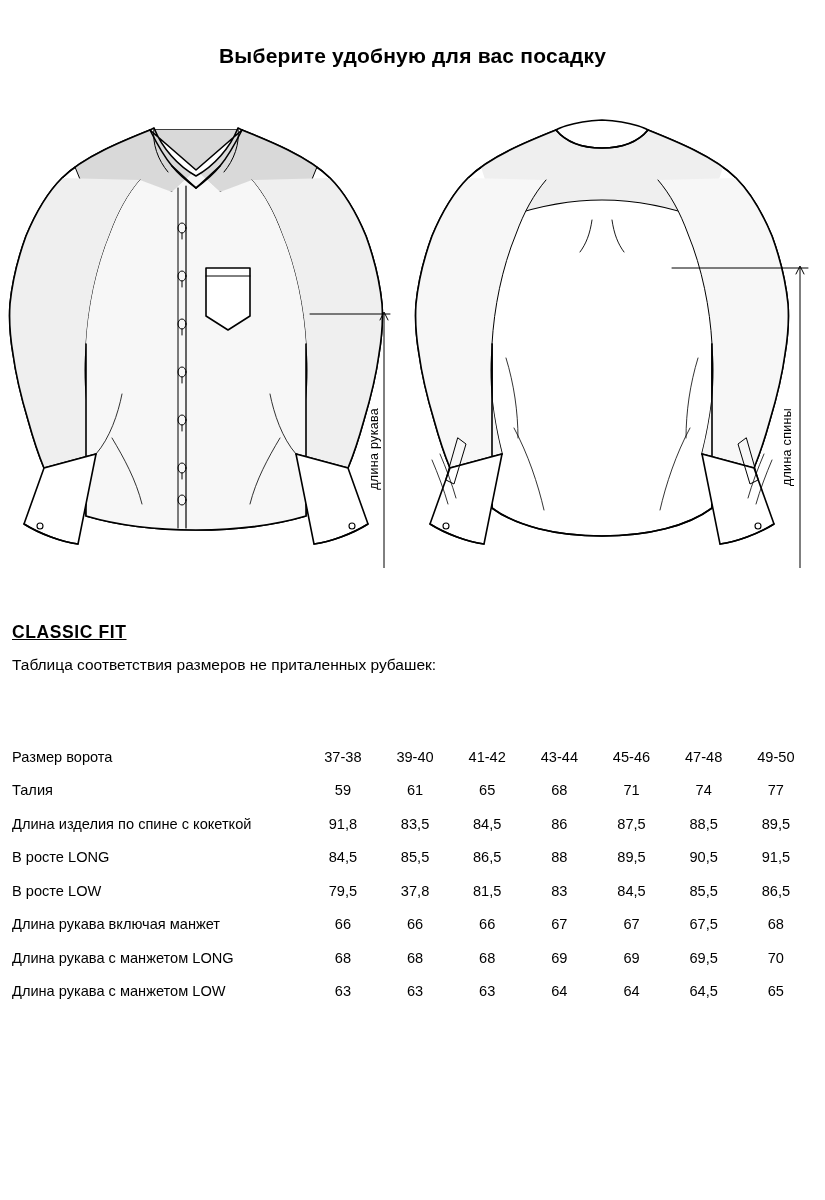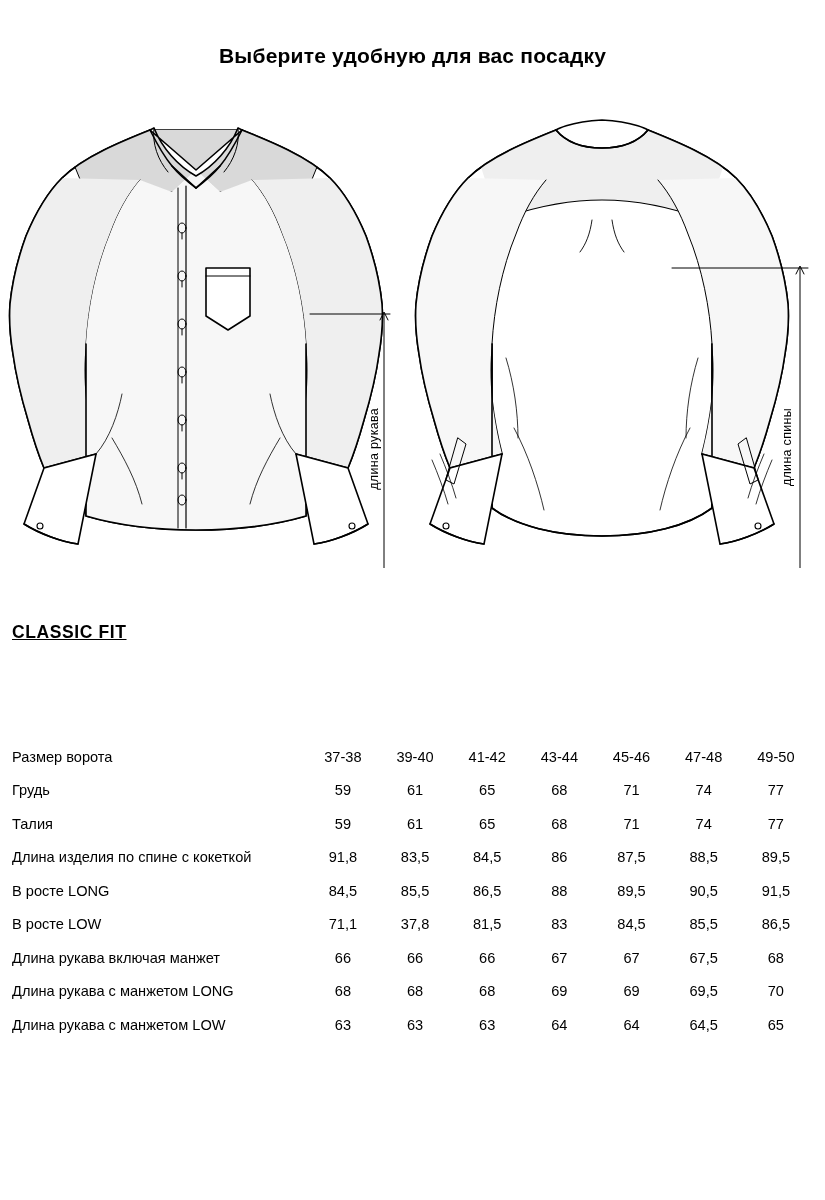--- a/index.html
+++ b/index.html
@@ -303,45 +303,36 @@
           <path d="M796 518 L 800 526 L 804 518" fill="none"></path>
         </g>
       </g>
     </svg>
 
     <div class="dim-label sleeve-label">длина рукава</div>
     <div class="dim-label back-label">длина спины</div>
   </div>
 
   <div class="fit-name">CLASSIC FIT</div>
+  <div class="fit-desc">Таблица соответствия размеров не приталенных рубашек:</div>
 
   <table class="sizes">
     <tbody>
 
       <tr>
         <td class="rowhead">Размер ворота</td>
         <td class="val">37-38</td>
         <td class="val">39-40</td>
         <td class="val">41-42</td>
         <td class="val">43-44</td>
         <td class="val">45-46</td>
         <td class="val">47-48</td>
         <td class="val">49-50</td>
       </tr>
 
-      <tr>
-        <td class="rowhead">Грудь</td>
-        <td class="val">59</td>
-        <td class="val">61</td>
-        <td class="val">65</td>
-        <td class="val">68</td>
-        <td class="val">71</td>
-        <td class="val">74</td>
-        <td class="val">77</td>
-      </tr>
 
       <tr>
         <td class="rowhead">Талия</td>
         <td class="val">59</td>
         <td class="val">61</td>
         <td class="val">65</td>
         <td class="val">68</td>
         <td class="val">71</td>
         <td class="val">74</td>
         <td class="val">77</td>
@@ -365,21 +356,21 @@
         <td class="val">85,5</td>
         <td class="val">86,5</td>
         <td class="val">88</td>
         <td class="val">89,5</td>
         <td class="val">90,5</td>
         <td class="val">91,5</td>
       </tr>
 
       <tr>
         <td class="rowhead">В росте LOW</td>
-        <td class="val">71,1</td>
+        <td class="val">79,5</td>
         <td class="val">37,8</td>
         <td class="val">81,5</td>
         <td class="val">83</td>
         <td class="val">84,5</td>
         <td class="val">85,5</td>
         <td class="val">86,5</td>
       </tr>
 
       <tr>
         <td class="rowhead">Длина рукава включая манжет</td>

